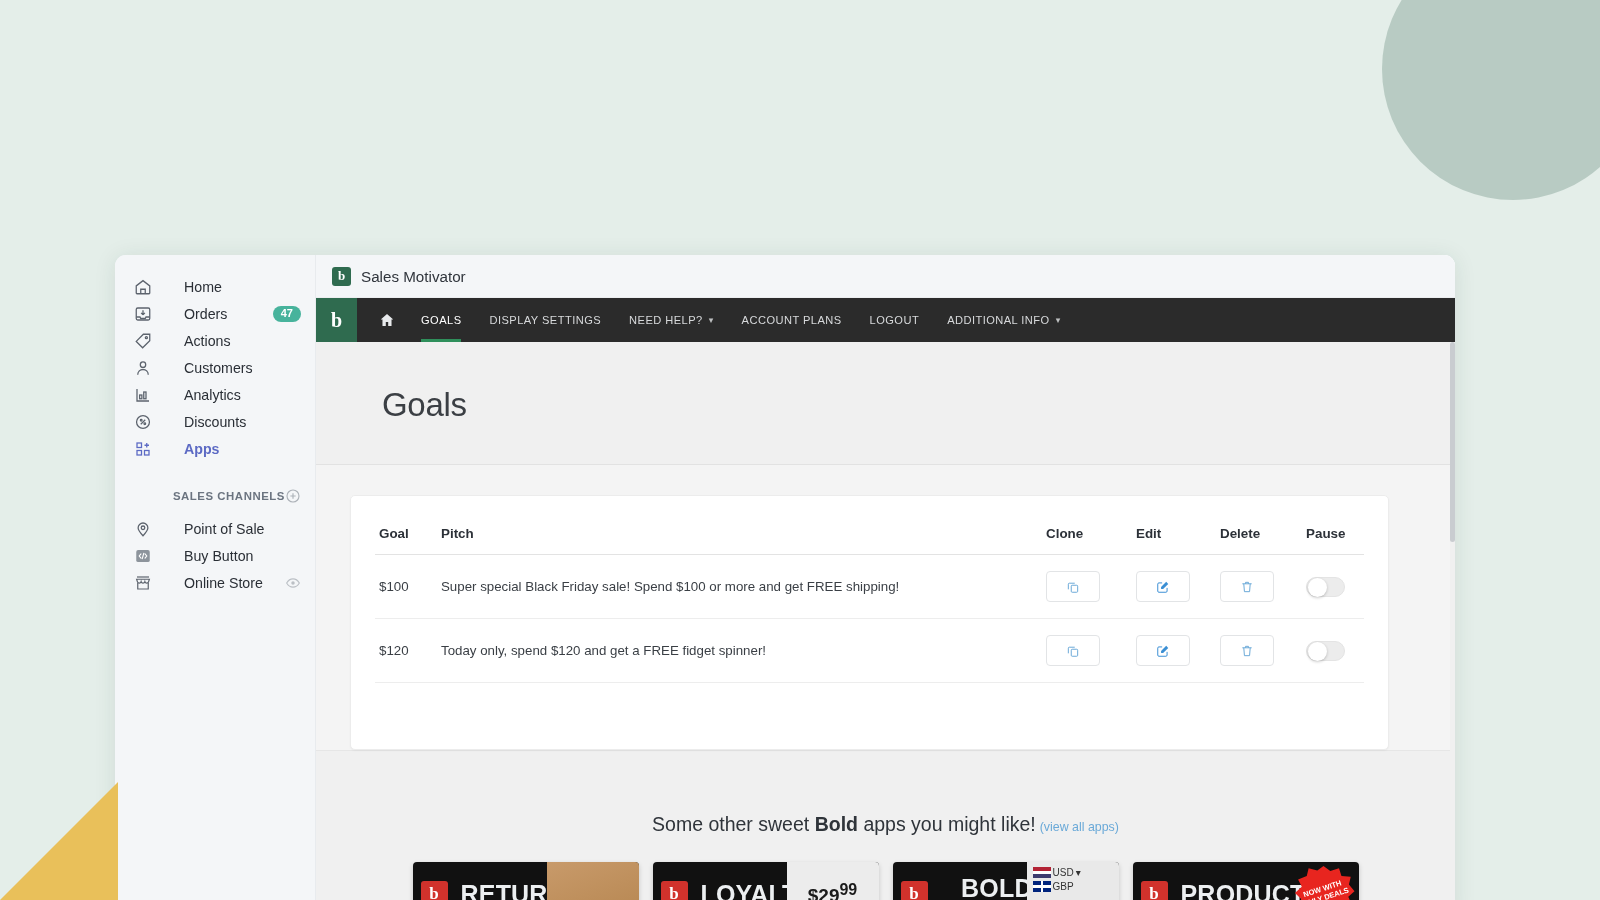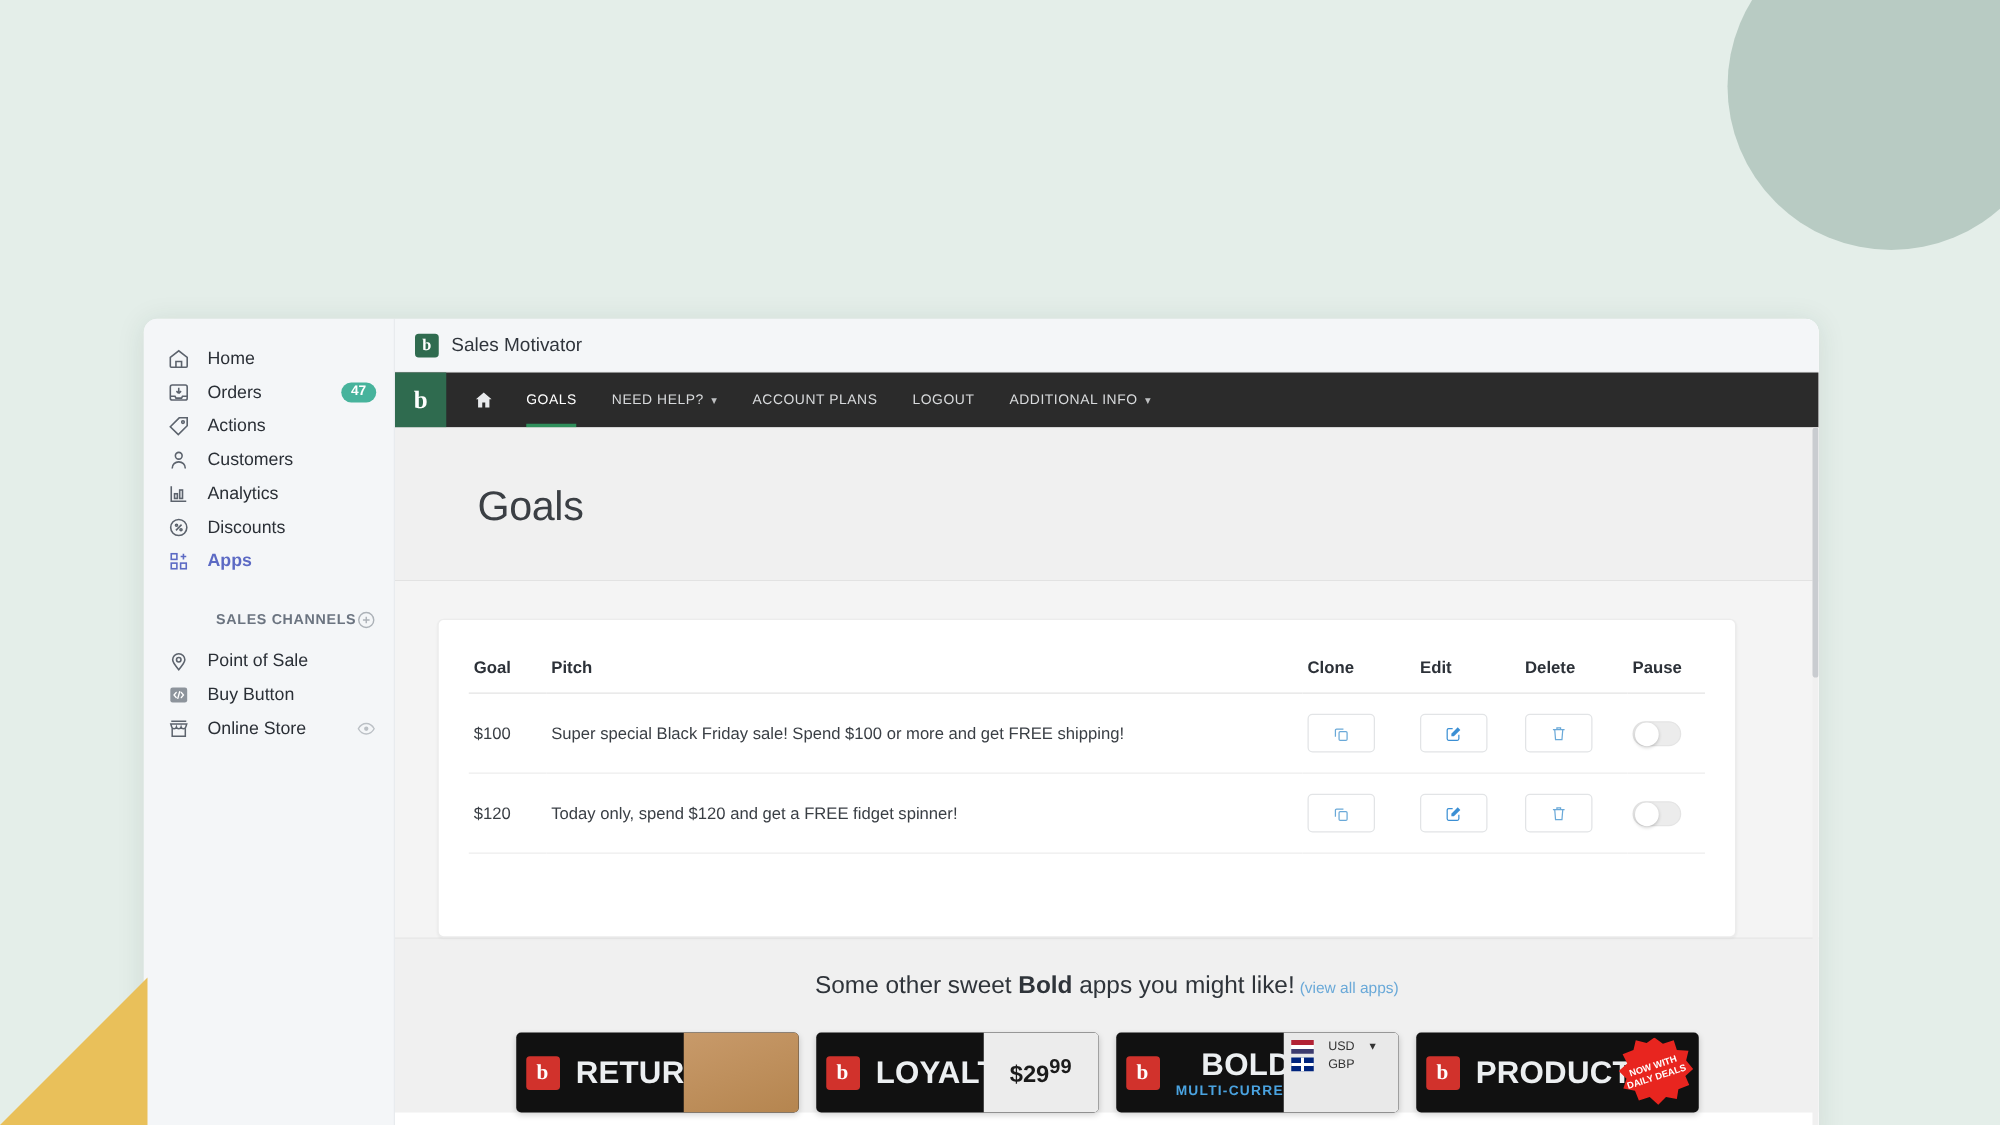--- a/index.html
+++ b/index.html
@@ -55,21 +55,21 @@
     border-right: 1px solid #e8ebee;
   }
   .nav-item {
     display: flex; align-items: center;
     height: 27px; padding: 0 14px 0 18px; margin-bottom: 0;
     font-size: 14.2px; color: #2a2f36; position: relative;
   }
   .nav-item .ico { width: 20px; height: 20px; flex: 0 0 20px; margin-right: 13px; display:flex; align-items:center; justify-content:center; }
   .nav-item .ico svg { display: block; }
   .nav-item.active .lbl { color: #5c6ac4; font-weight: 600; }
-  .nav-item .lbl { flex: 1; }
+  .nav-item .lbl { flex: 1; margin-left: 18px; }
   .badge {
     background: #47b39c; color: #fff; font-size: 11px; font-weight: 700;
     border-radius: 9px; padding: 2px 8px 3px; line-height: 1;
   }
   .sect-head {
     display: flex; align-items: center; justify-content: flex-end;
     padding: 0 14px 0 18px; margin: 26px 0 11px;
     font-size: 11.4px; font-weight: 700; color: #6b7480; letter-spacing: .55px;
   }
   .sect-head .plus { width: 16px; height: 16px; opacity:.6; }
@@ -163,21 +163,21 @@
     width: 39px; height: 20px; border-radius: 11px; background: #ececec;
     position: relative; border: 1px solid #e4e4e4;
   }
   .toggle::after {
     content:""; position: absolute; left: 1px; top: 0px; width: 19px; height: 19px;
     border-radius: 50%; background: #fff; box-shadow: 0 1px 3px rgba(0,0,0,.22);
   }
 
   
   .apps-section { background: #f0f0f0; padding: 26px 0 0; text-align: center; border-top: 1px solid #e6e6e6; }
-  .apps-title { font-size: 19.5px; color: #2f343a; }
+  .apps-title { font-size: 19.5px; color: #2f343a; margin-top: 36px; }
   .apps-title b { font-weight: 700; }
   .apps-title a { color: #6aa9d8; font-size: 12.4px; text-decoration: none; margin-left: 4px; }
   .cards { display: flex; gap: 14px; justify-content: center; margin-top: 26px; padding: 0 60px; }
   .card {
     width: 226px; height: 64px; background: #111; border-radius: 4px;
     position: relative; overflow: hidden; display: flex; align-items: center;
     box-shadow: 0 2px 5px rgba(0,0,0,.18);
   }
   .card .cb {
     width: 27px; height: 27px; background: #d1322c; border-radius: 3px;
@@ -185,21 +185,21 @@
     display:flex; align-items:center; justify-content:center;
     color:#fff; font-size:17px; font-weight:700; font-family:"Liberation Serif", serif;
   }
   .card .ct { margin-left: 13px; color: #eceff1; font-size: 25px; font-weight: 700; letter-spacing: .2px; }
   .card .ct small { display:block; font-size:11px; color:#4aa3e0; letter-spacing:1px; }
   .card .art { position: absolute; right: 0; top: 0; bottom: 0; width: 92px; }
   .art-box { background: linear-gradient(160deg,#c89a6a,#b5854f); width:100%; height:100%; }
   .art-shirt { background: #ececec; width:100%; height:100%; display:flex; align-items:center; justify-content:center; color:#1b1b1b; font-size:19px; font-weight:700;}
   .art-shirt sup { font-size: 16px; }
   .art-curr { background:#e9e9e9; width:100%; height:100%; font-size:10px; color:#333; padding:5px 6px; text-align:left; }
-  .art-curr div { display:flex; align-items:center; gap:12px; margin-bottom:3px; }
+  .art-curr div { display:flex; align-items:center; gap:2px; margin-bottom:3px; }
   .flag { width:18px; height:11px; background:linear-gradient(#b22234 0 33%,#fff 33% 66%,#3c3b6e 66% 100%); display:inline-block; }
   .flag.uk { background:#00247d; position:relative; }
   .flag.uk::after{content:"";position:absolute;inset:0;background:linear-gradient(90deg,transparent 42%,#fff 42% 58%,transparent 58%),linear-gradient(0deg,transparent 38%,#fff 38% 62%,transparent 62%);}
   .starburst {
     position:absolute; right:4px; top:4px; width:62px; height:56px; background:#e8251f;
     clip-path: polygon(50% 0%,61% 9%,75% 4%,79% 18%,94% 19%,91% 33%,100% 45%,90% 55%,95% 68%,81% 74%,79% 88%,65% 85%,55% 96%,44% 85%,30% 90%,25% 76%,10% 73%,14% 59%,4% 48%,15% 37%,9% 24%,23% 18%,26% 4%,40% 8%);
     display:flex; align-items:center; justify-content:center;
   }
   .starburst span { color:#fff; font-size:7.5px; font-weight:700; transform:rotate(-18deg); text-align:center; line-height:1.15; }
 </style>
@@ -347,20 +347,23 @@
       <div class="topnav">
         <div class="topnav-brand">b</div>
         <div class="topnav-items">
           <div class="tn home">
             <svg width="16" height="16" viewBox="0 0 24 24" fill="#e8eaec">
                 <path d="M12 3 2.6 11.2h2.6V21h5v-6h3.6v6h5v-9.8h2.6z"></path>
               </svg>
           </div>
           <div class="tn active">
             <span>GOALS</span>
+          </div>
+          <div class="tn">
+            <span>DISPLAY SETTINGS</span>
           </div>
           <div class="tn">
             <span>NEED HELP?</span>
             <span class="caret">▾</span>
           </div>
           <div class="tn">
             <span>ACCOUNT PLANS</span>
           </div>
           <div class="tn">
             <span>LOGOUT</span>

